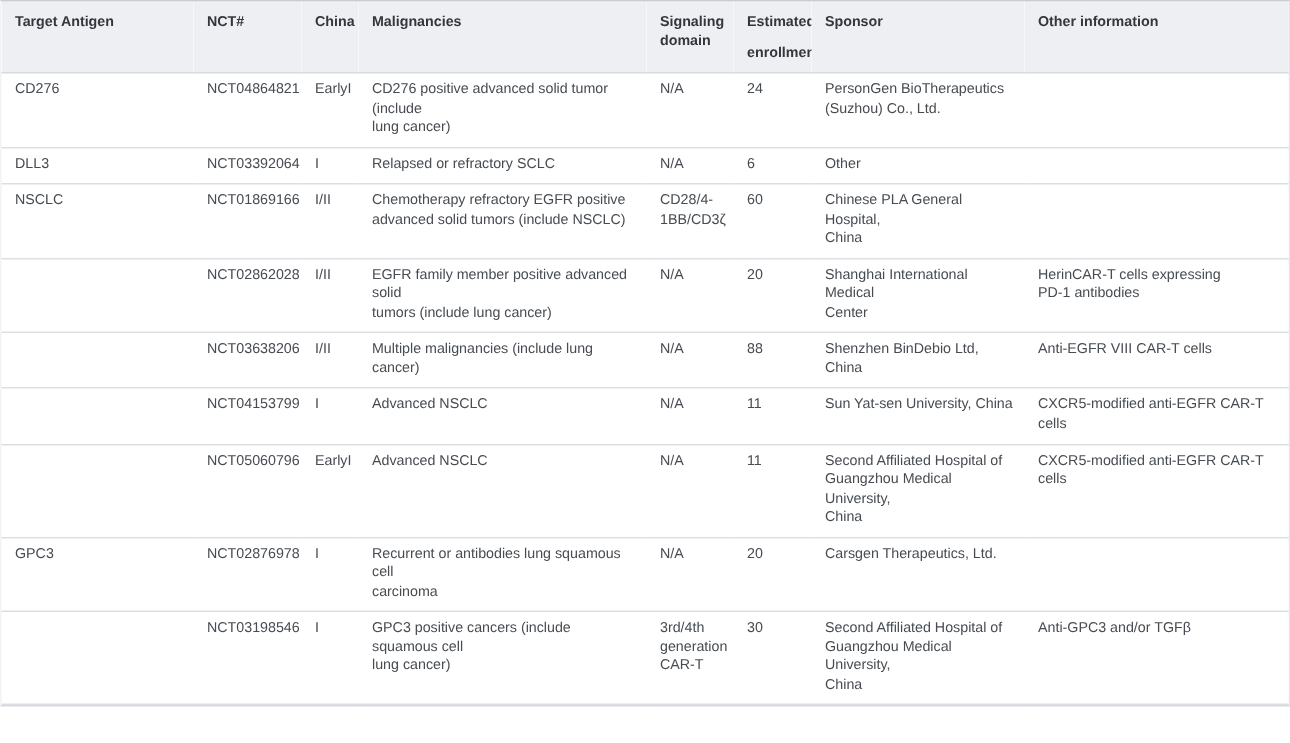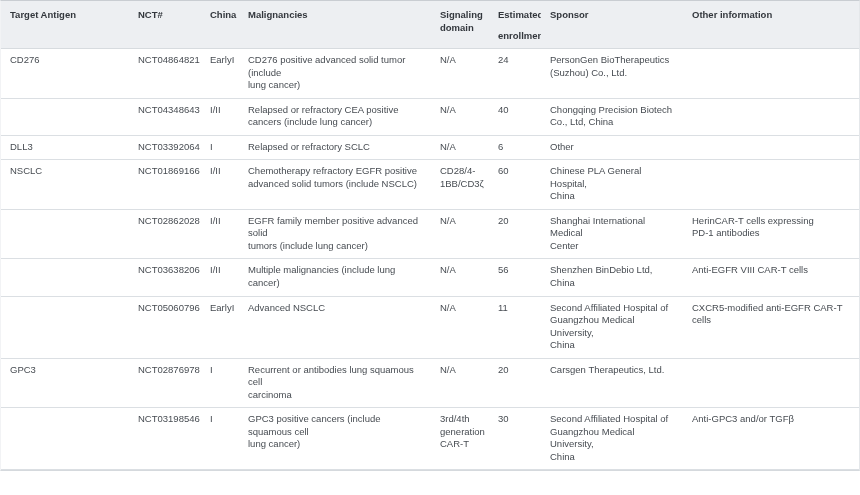--- a/index.html
+++ b/index.html
@@ -95,32 +95,20 @@
             <td>EarlyI</td>
             <td>CD276 positive advanced solid tumor (include
 lung cancer)</td>
             <td>N/A</td>
             <td>24</td>
             <td>PersonGen BioTherapeutics
 (Suzhou) Co., Ltd.</td>
             <td></td>
           </tr>
           <tr>
-            <td></td>
-            <td>NCT04348643</td>
-            <td>I/II</td>
-            <td>Relapsed or refractory CEA positive
-cancers (include lung cancer)</td>
-            <td>N/A</td>
-            <td>40</td>
-            <td>Chongqing Precision Biotech
-Co., Ltd, China</td>
-            <td></td>
-          </tr>
-          <tr>
             <td>DLL3</td>
             <td>NCT03392064</td>
             <td>I</td>
             <td>Relapsed or refractory SCLC</td>
             <td>N/A</td>
             <td>6</td>
             <td>Other</td>
             <td></td>
           </tr>
           <tr>
@@ -148,23 +136,33 @@
 Center</td>
             <td>HerinCAR-T cells expressing
 PD-1 antibodies</td>
           </tr>
           <tr>
             <td></td>
             <td>NCT03638206</td>
             <td>I/II</td>
             <td>Multiple malignancies (include lung cancer)</td>
             <td>N/A</td>
-            <td>56</td>
+            <td>88</td>
             <td>Shenzhen BinDebio Ltd, China</td>
             <td>Anti-EGFR VIII CAR-T cells</td>
+          </tr>
+          <tr>
+            <td></td>
+            <td>NCT04153799</td>
+            <td>I</td>
+            <td>Advanced NSCLC</td>
+            <td>N/A</td>
+            <td>11</td>
+            <td>Sun Yat-sen University, China</td>
+            <td>CXCR5-modified anti-EGFR CAR-T cells</td>
           </tr>
           <tr>
             <td></td>
             <td>NCT05060796</td>
             <td>EarlyI</td>
             <td>Advanced NSCLC</td>
             <td>N/A</td>
             <td>11</td>
             <td>Second Affiliated Hospital of
 Guangzhou Medical University,

